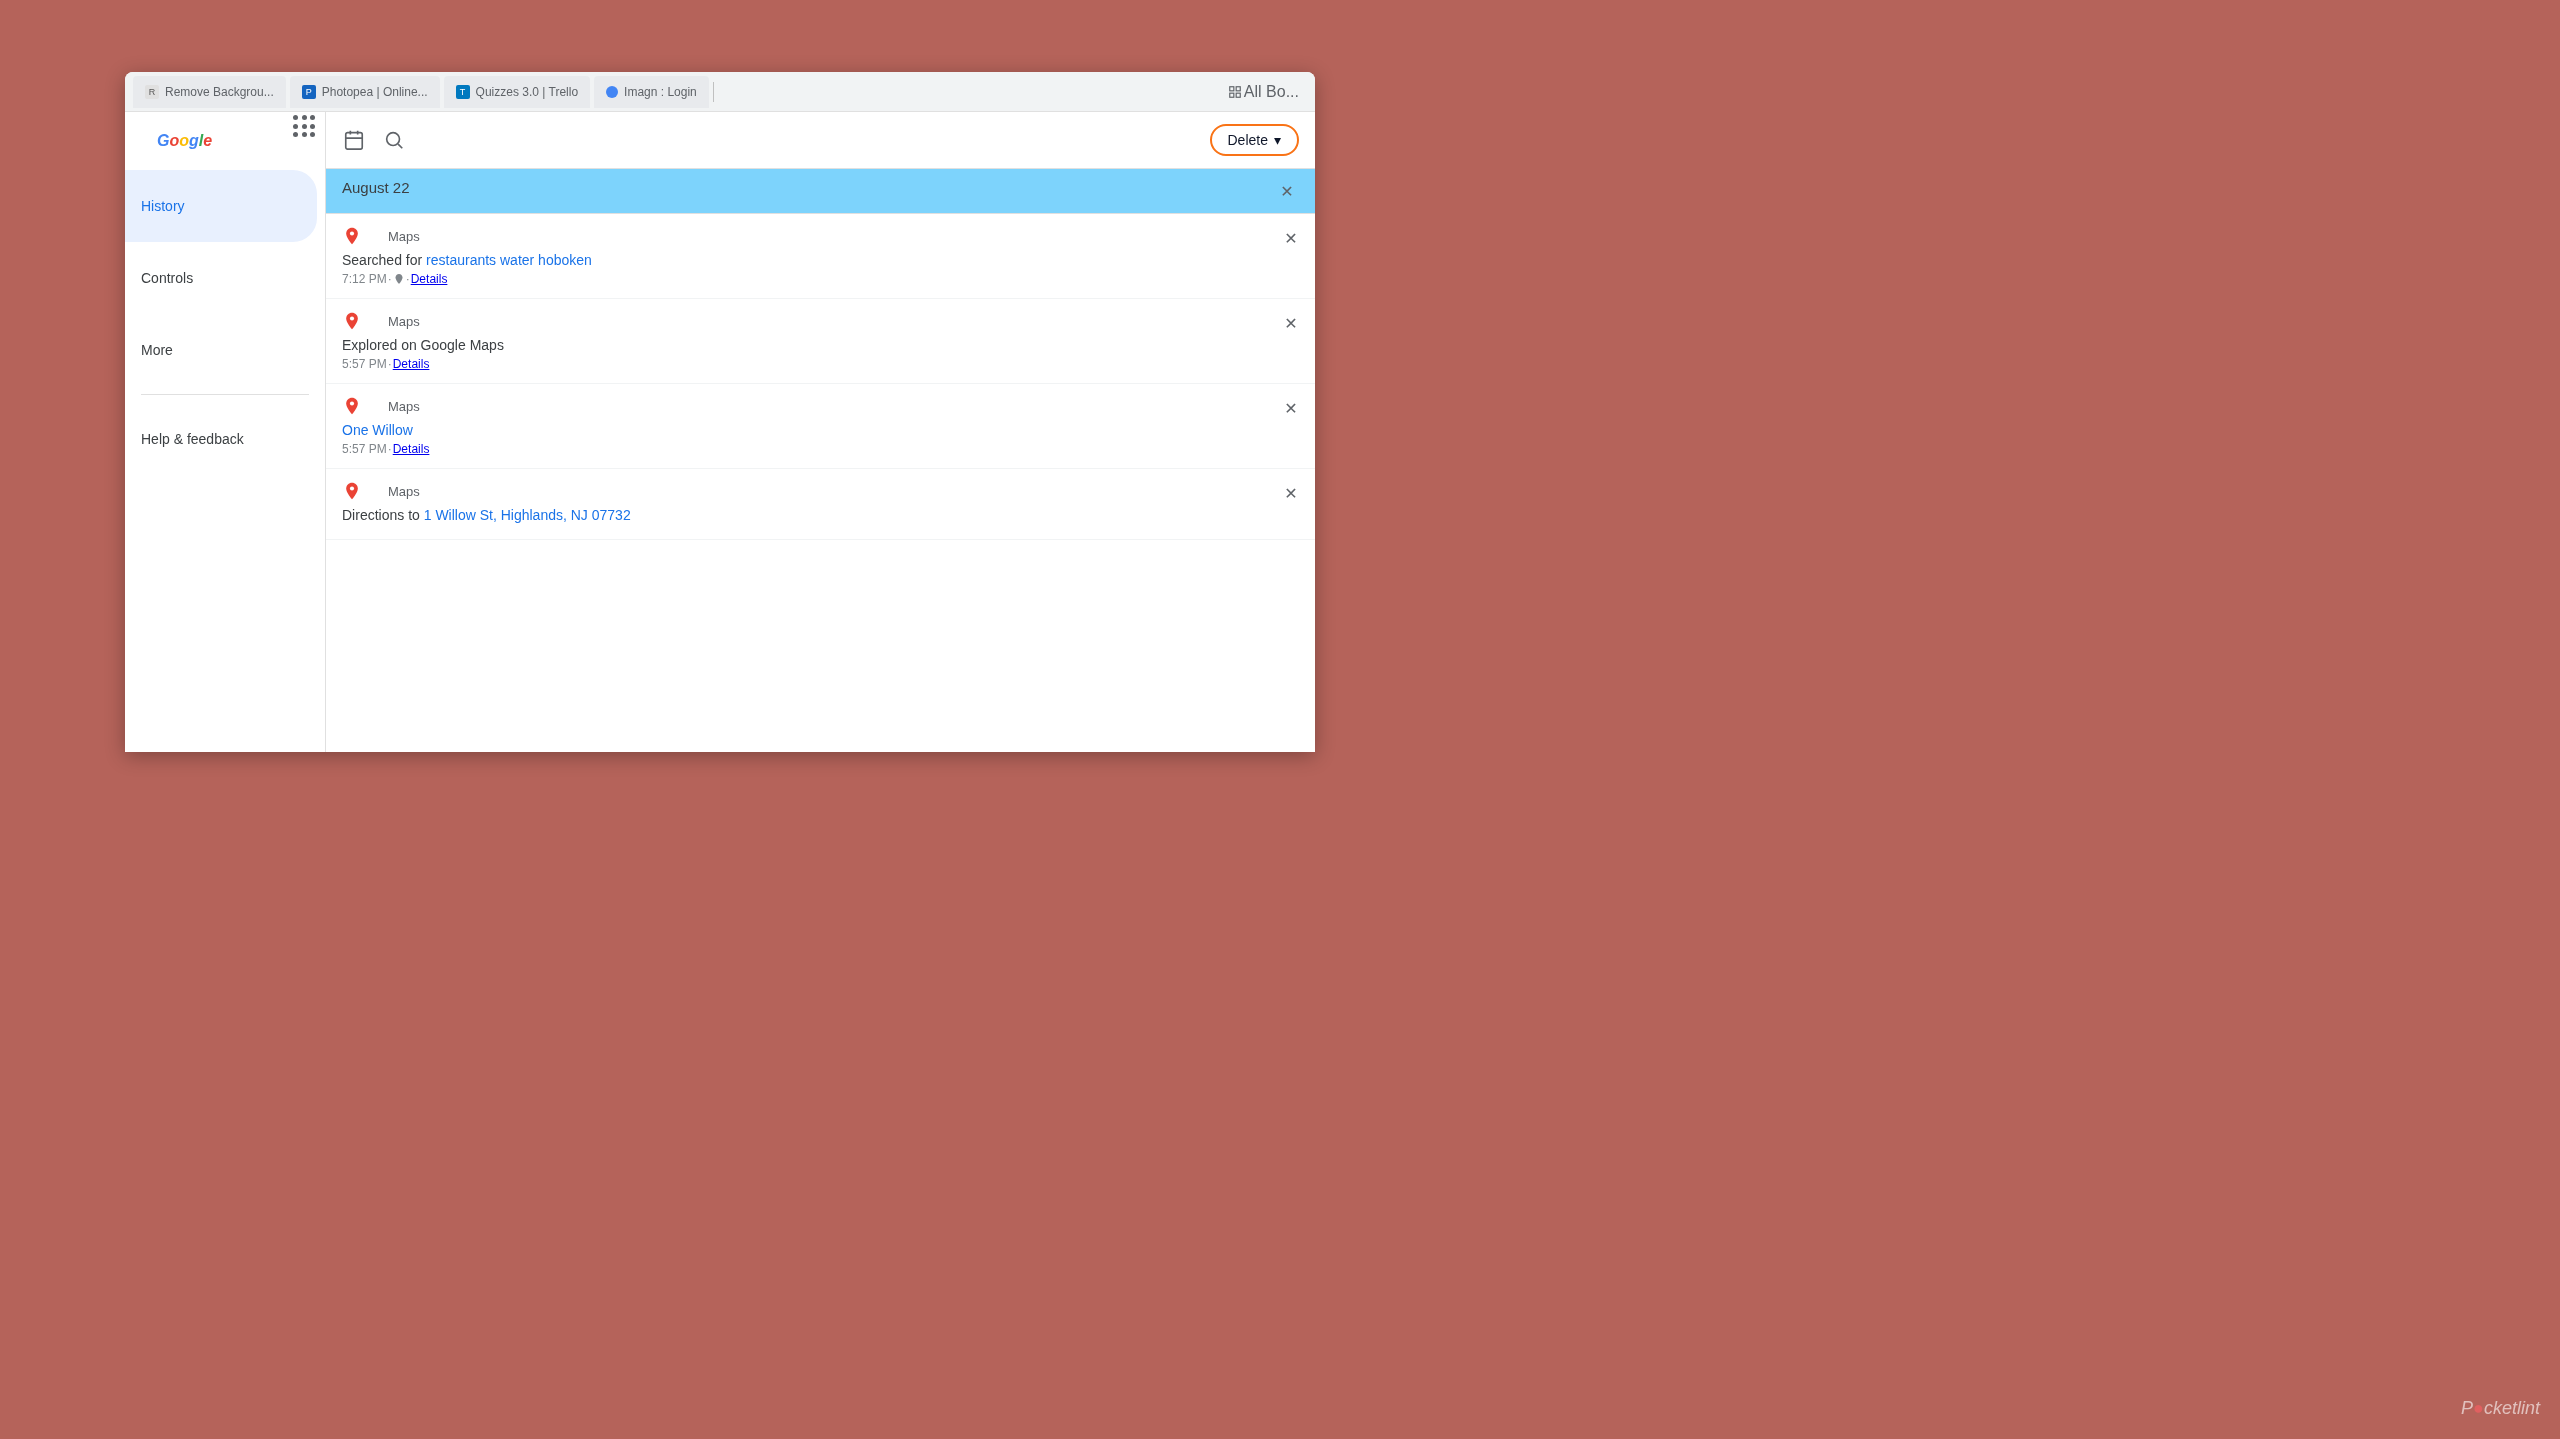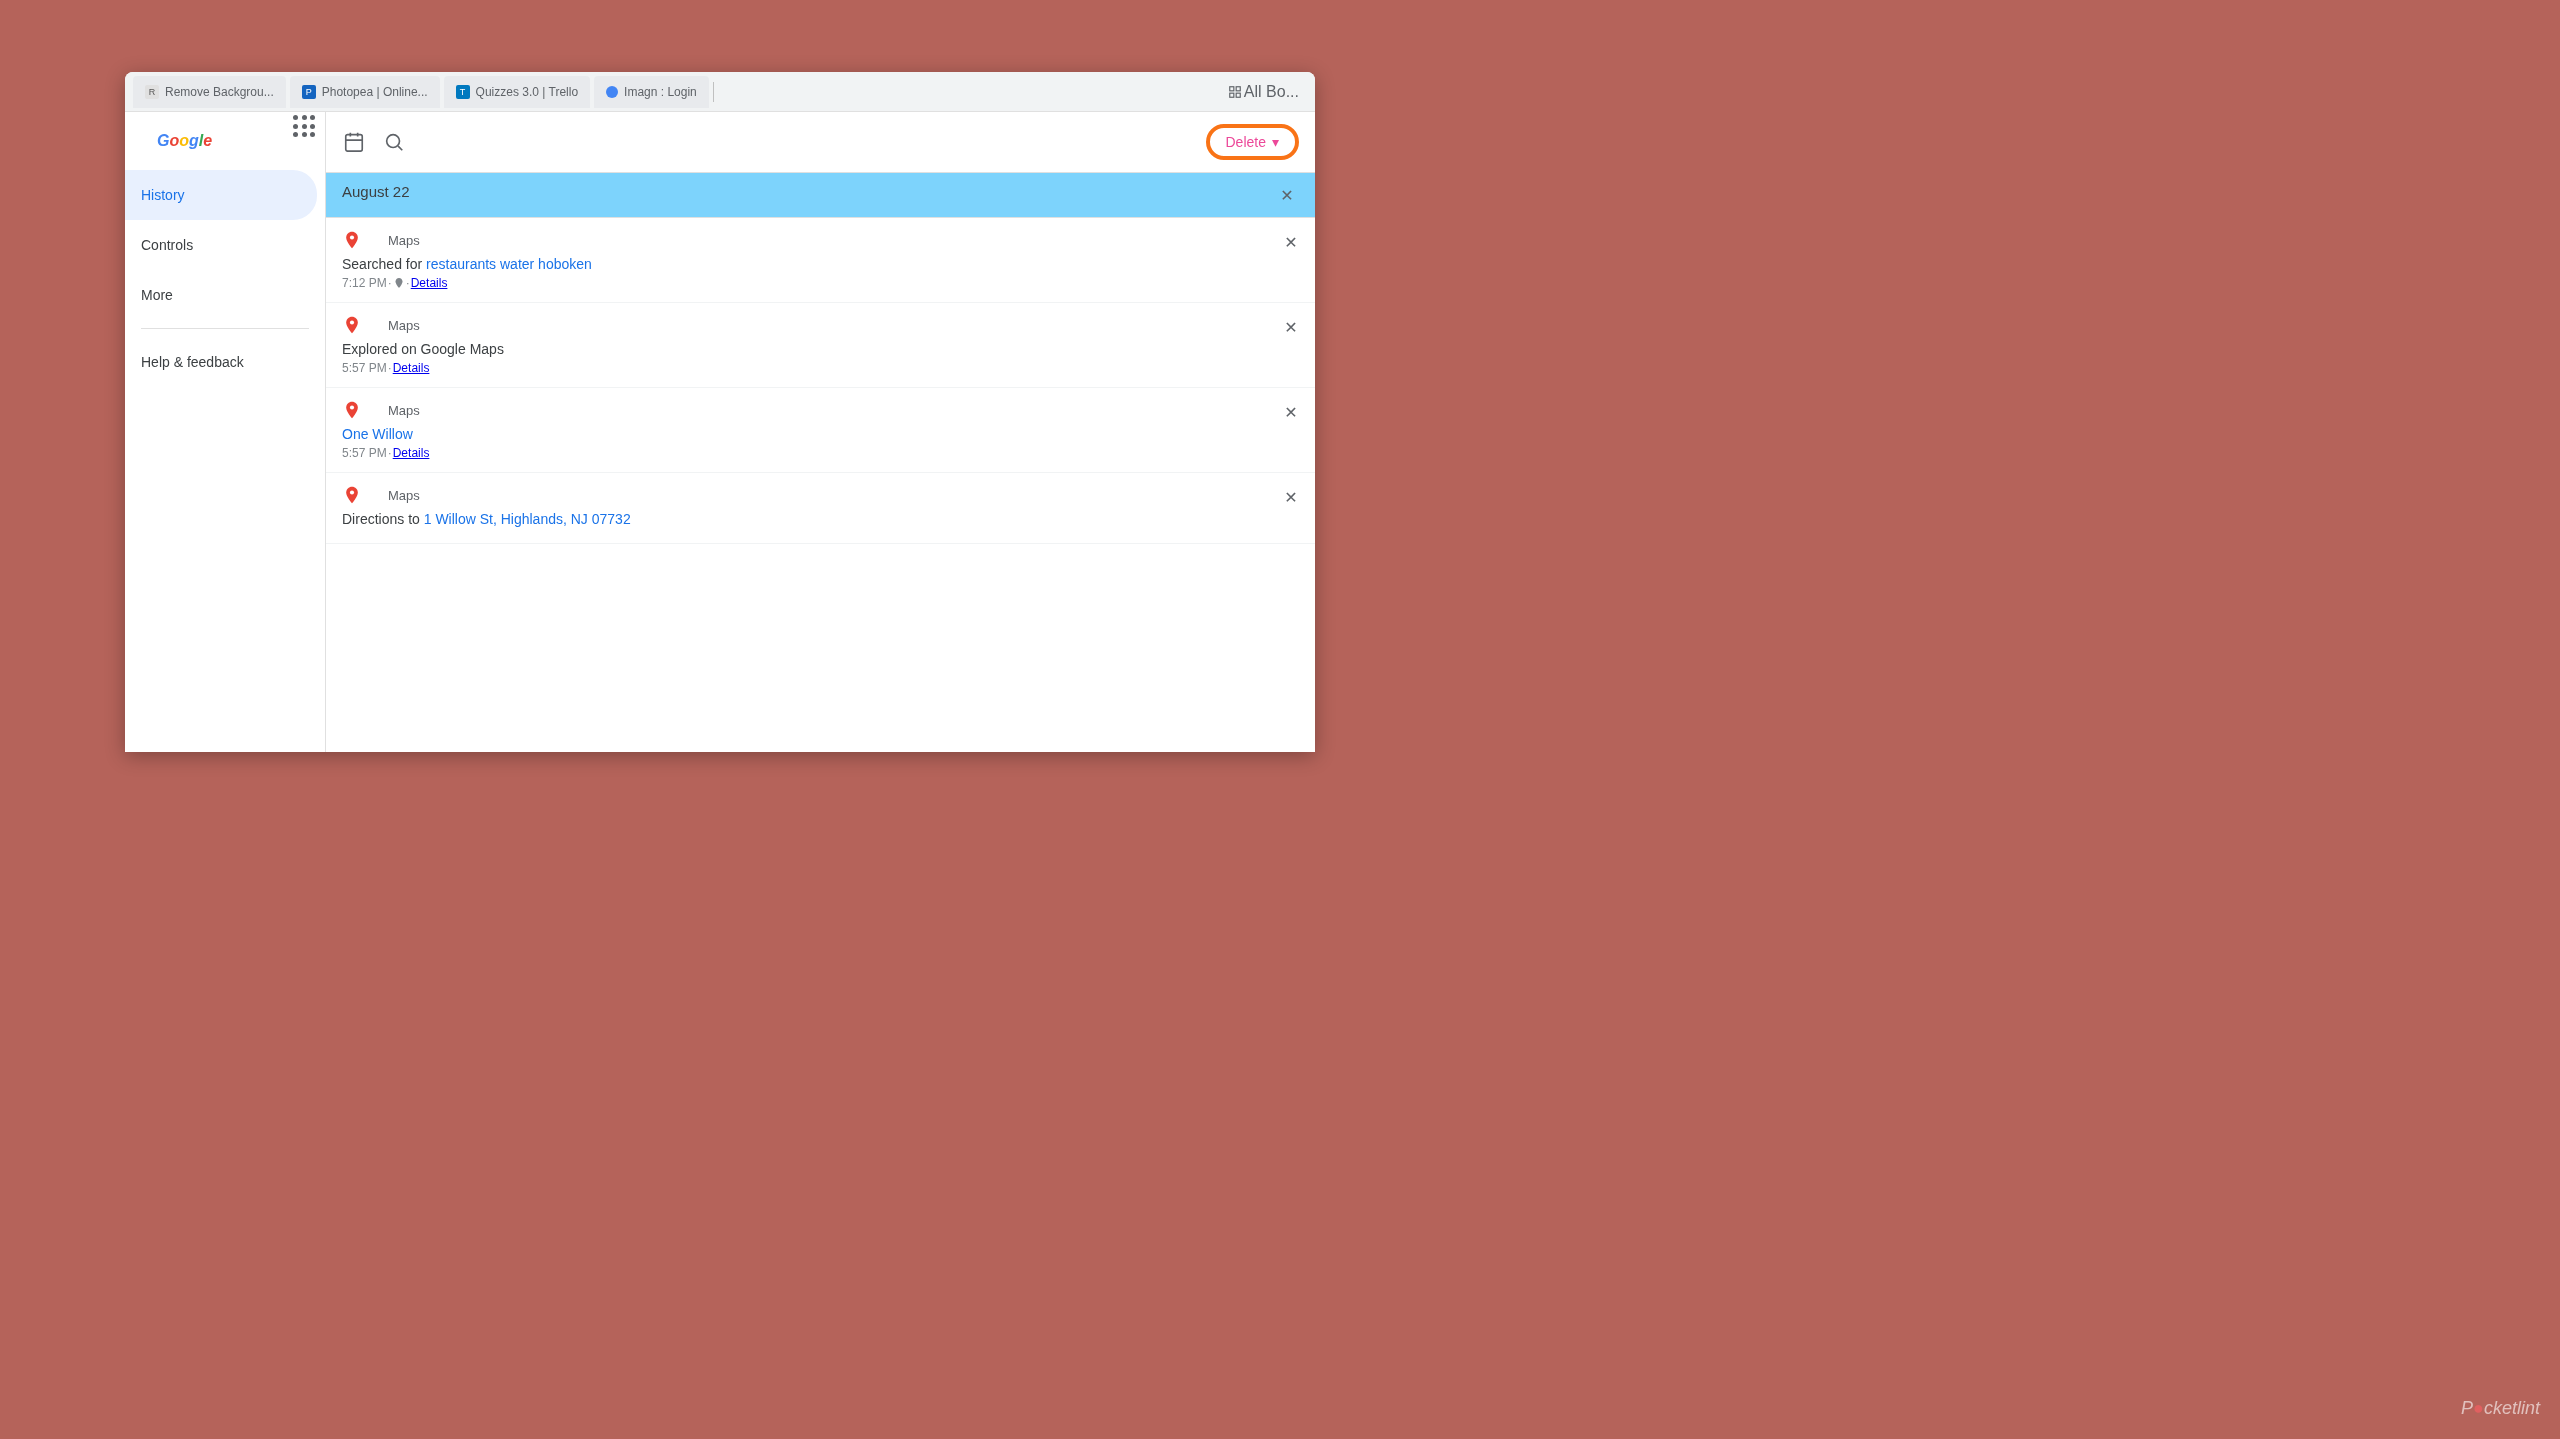--- a/index.html
+++ b/index.html
@@ -99,21 +99,21 @@
       font-style: italic;
     }
     .google-logo .g-blue { color: #4285F4; }
     .google-logo .g-red { color: #EA4335; }
     .google-logo .g-yellow { color: #FBBC05; }
     .google-logo .g-green { color: #34A853; }
 
     .nav-item {
       display: flex;
       align-items: center;
-      padding: 17px 16px;
+      padding: 28px 16px;
       font-size: 14px;
       color: #3c4043;
       cursor: pointer;
       border-radius: 0 24px 24px 0;
       margin-right: 8px;
       gap: 8px;
     }
     .nav-item.active {
       background: #e8f0fe;
       color: #1a73e8;
@@ -145,25 +145,25 @@
       height: 24px;
       display: flex;
       align-items: center;
       justify-content: center;
       color: #5f6368;
       cursor: pointer;
       font-size: 18px;
     }
     .toolbar-spacer { flex: 1; }
     .delete-btn {
-      border: 4px solid #f97316;
+      border: 2px solid #f97316;
       border-radius: 20px;
       padding: 6px 16px;
       font-size: 14px;
-      color: #ec4899;
+      color: #0f172a;
       cursor: pointer;
       display: flex;
       align-items: center;
       gap: 6px;
       background: #fff;
     }
 
     
     .date-header {
       background: #7dd3fc;

